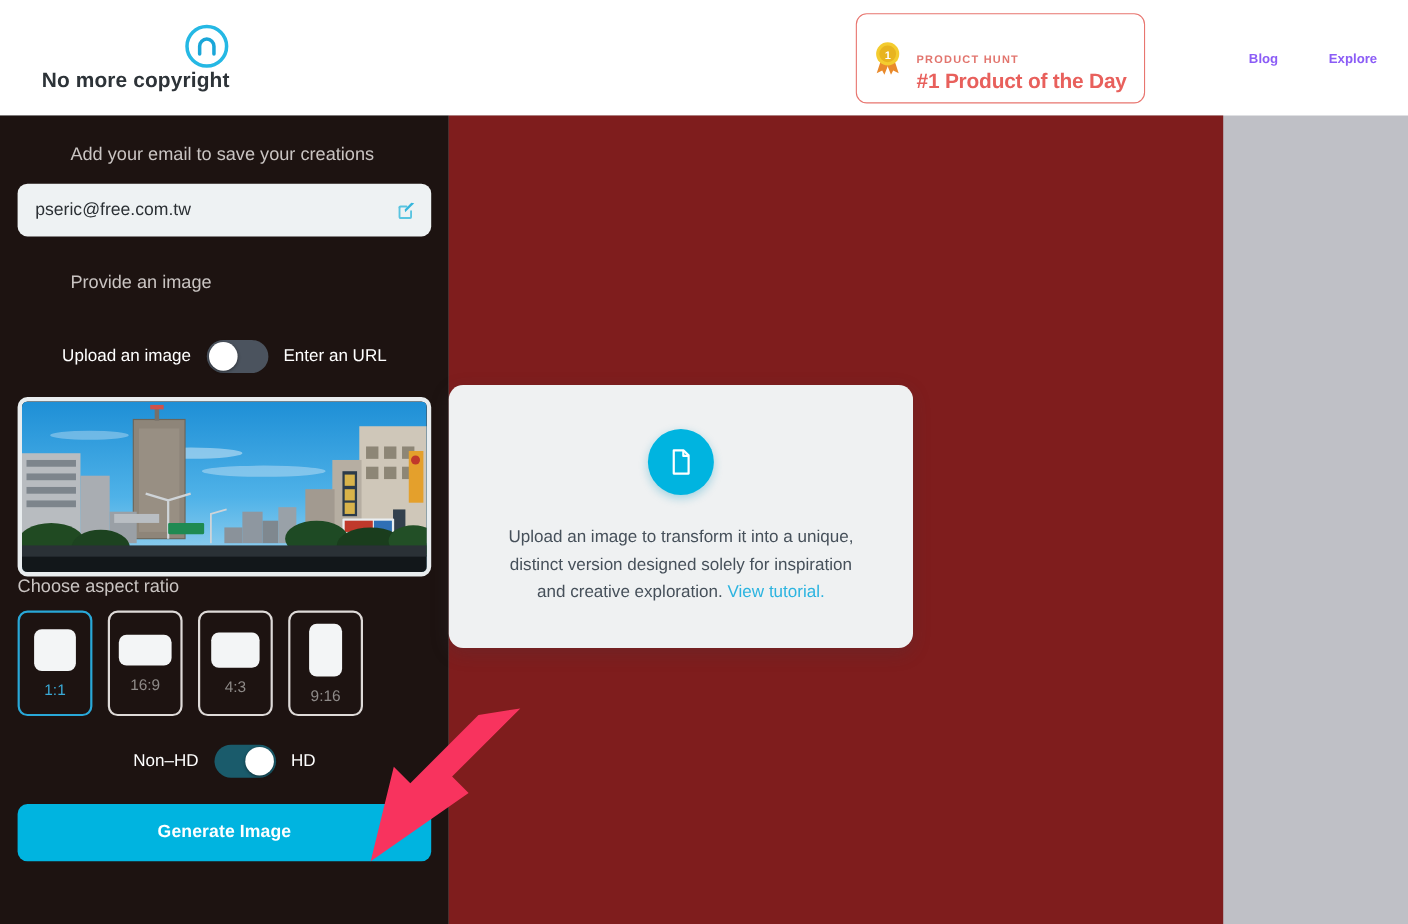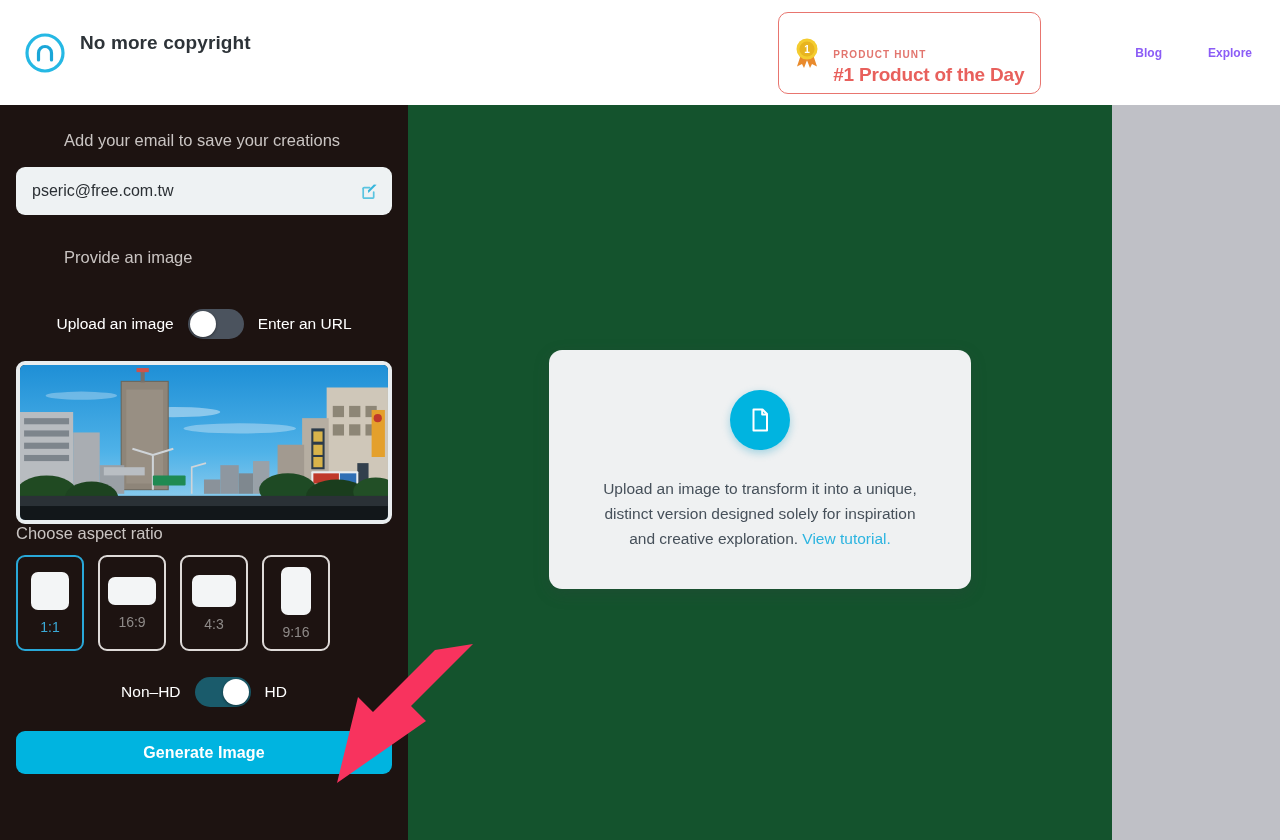--- a/index.html
+++ b/index.html
@@ -11,21 +11,21 @@
   }
   #app { position: relative; width: 1280px; height: 840px; }
 
   
   .header {
     position: absolute; top: 0; left: 0;
     width: 1280px; height: 105px;
     background: #ffffff;
     display: flex; align-items: center;
   }
-  .brand { display: flex; align-items: flex-start; margin-left: 24px; }
+  .brand { display: flex; align-items: flex-end; margin-left: 24px; flex-direction: column; }
   .logo-mark { width: 42px; height: 42px; flex: 0 0 42px; }
   .brand-name {
     margin-left: 14px;
     font-size: 19px; font-weight: bold; color: #2d3338;
     letter-spacing: .1px;
   }
   .header-right {
     margin-left: auto; display: flex; align-items: center; gap: 0;
     padding-right: 28px;
   }
@@ -135,35 +135,35 @@
   .ratio-card.selected .ratio-name { color: #3aa9d6; }
 
   .hd-row {
     display: flex; align-items: center; justify-content: center;
     margin-top: 26px;
   }
   .hd-text { color: #ffffff; font-size: 15.5px; }
 
   .generate-btn {
     margin-top: 24px;
-    height: 43px; width: 100%;
+    height: 52px; width: 100%;
     background: #00b4e0;
     border: none; border-radius: 9px;
     color: #ffffff; font-size: 16px; font-weight: bold;
     font-family: "Liberation Sans", sans-serif;
     cursor: pointer;
     letter-spacing: .1px;
   }
 
   
   .main {
     position: absolute; top: 105px; left: 408px;
     width: 704px; height: 735px;
-    background: #14532d;
-    display: flex; align-items: center; justify-content: center;
+    background: #7f1d1d;
+    display: flex; align-items: center; justify-content: flex-start;
   }
   .upload-card {
     width: 422px;
     background: #eff1f2;
     border-radius: 13px;
     box-shadow: 0 5px 16px rgba(60,60,70,.22);
     padding: 40px 44px 38px;
     text-align: center;
     margin-top: -6px;
   }

